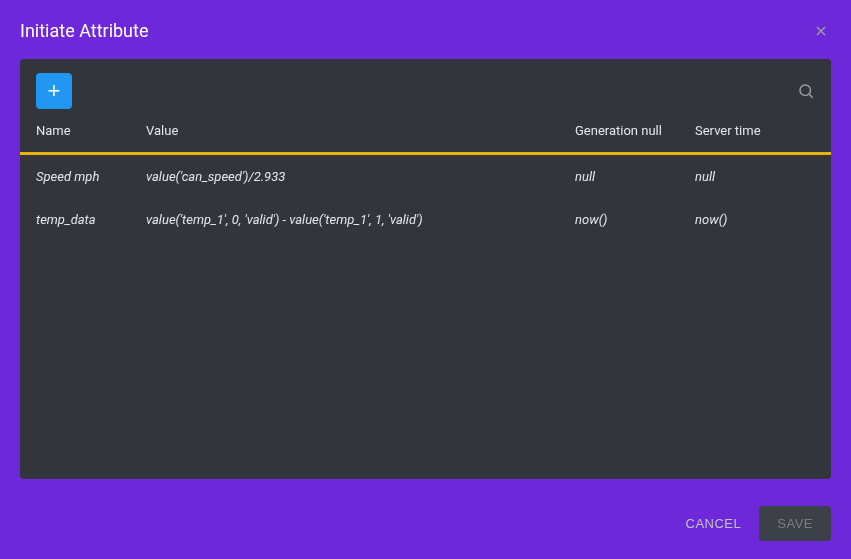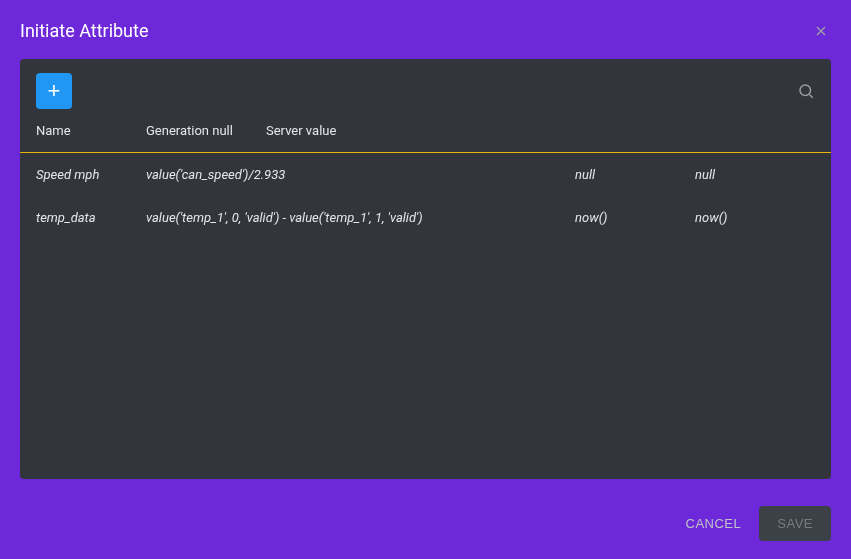--- a/index.html
+++ b/index.html
@@ -72,21 +72,21 @@
     .search-icon {
       color: #9a9da2;
       cursor: pointer;
       display: flex;
       align-items: center;
     }
     .search-icon svg { width: 18px; height: 18px; }
     .table-header {
       display: flex;
       padding: 0 16px 14px 16px;
-      border-bottom: 1px solid #eab308;
+      border-bottom: 3px solid #eab308;
       color: #e4e6ea;
       font-size: 13px;
     }
     .table-row {
       display: flex;
       padding: 14px 16px;
       color: #e4e6ea;
       font-size: 13px;
       font-style: italic;
     }
@@ -140,22 +140,23 @@
       <span class="search-icon">
         <svg viewBox="0 0 24 24" fill="none" stroke="currentColor" stroke-width="2">
           <circle cx="11" cy="11" r="7"></circle>
           <line x1="21" y1="21" x2="16.65" y2="16.65"></line>
         </svg>
       </span>
     </div>
 
     <div class="table-header">
       <div class="col-name">Name</div>
+      <div class="col-value">Value</div>
       <div class="col-gen">Generation null</div>
-      <div class="col-server">Server value</div>
+      <div class="col-server">Server time</div>
     </div>
 
     <div class="table-row">
       <div class="col-name">Speed mph</div>
       <div class="col-value">value('can_speed')/2.933</div>
       <div class="col-gen">null</div>
       <div class="col-server">null</div>
     </div>
 
     <div class="table-row">

